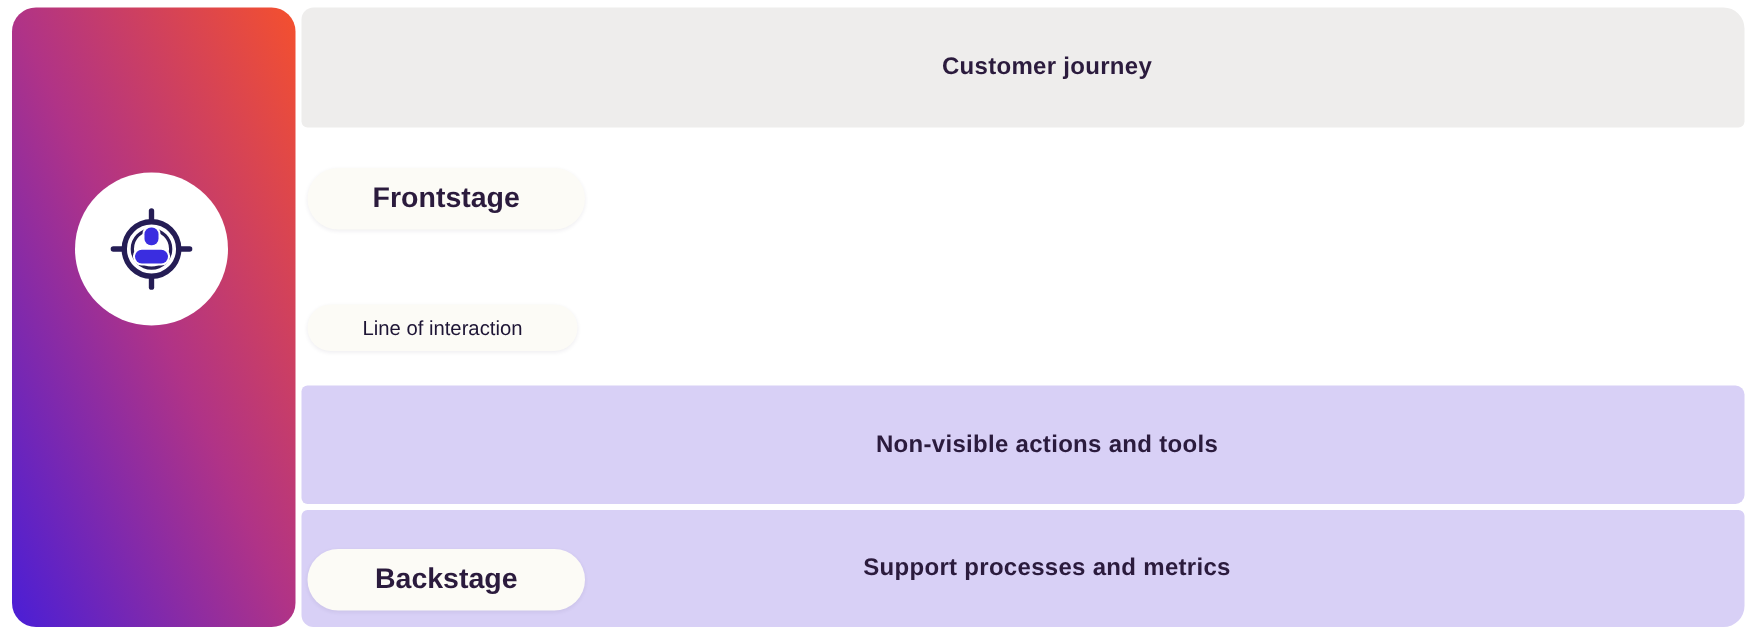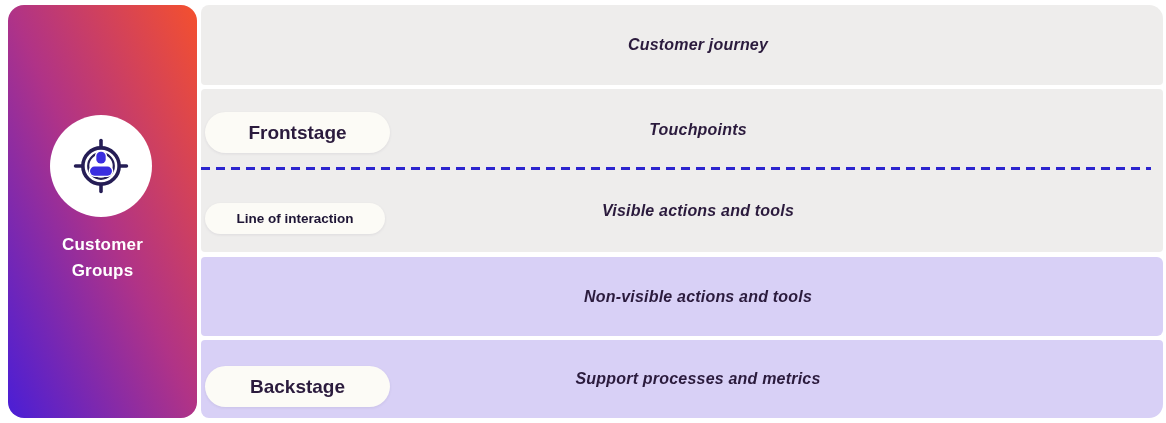--- a/index.html
+++ b/index.html
@@ -26,40 +26,40 @@
   .row{position:absolute;left:201px;width:962px;}
   .row.gray{background:#eeedec;}
   .row.purple{background:#d8d0f6;}
   .row1{top:5px;height:80px;border-radius:8px 14px 4px 4px;}
   .row2{top:89px;height:163px;border-radius:4px;}
   .row3{top:257px;height:79px;border-radius:4px 6px 6px 4px;}
   .row4{top:340px;height:78px;border-radius:4px 4px 14px 8px;}
   .row-label{
     display:flex;align-items:center;justify-content:center;height:100%;
     padding-left:32px;box-sizing:border-box;
-    color:#2b1b3d;font-size:16px;font-weight:700;letter-spacing:.2px;font-style:italic;
+    color:#2b1b3d;font-size:16px;font-weight:700;letter-spacing:.2px;
   }
   .row2 .half-top{position:absolute;left:0;top:0;width:100%;height:81px;}
   .row2 .half-bottom{position:absolute;left:0;bottom:0;width:100%;height:82px;}
   .dashed-line{
     position:absolute;left:0;right:12px;top:78px;height:3px;z-index:1;
     background:repeating-linear-gradient(to right,#2c25cf 0 9px,transparent 9px 15px);
   }
   
   .pill{
     position:absolute;z-index:2;background:#fcfbf6;border-radius:21px;
     display:flex;align-items:center;justify-content:center;
     box-shadow:0 1px 3px rgba(40,25,70,.08);
     color:#2b1b3d;
     margin-top:48px;
   }
   .pill-front{left:205px;top:64px;width:185px;height:41px;font-size:19px;font-weight:700;}
   .pill-back{left:205px;top:318px;width:185px;height:41px;font-size:19px;font-weight:700;text-align:right;}
   .pill-line{left:205px;top:155px;width:180px;height:31px;border-radius:16px;
-    font-size:13.5px;font-weight:700;color:#1e1535;}
+    font-size:13.5px;font-weight:400;color:#1e1535;}
 </style>
 </head>
 <body>
 
 <div class="canvas">
 
   <aside class="side-panel">
     <div class="avatar-circle">
       <svg viewBox="0 0 48 48" aria-hidden="true">
         <g stroke="#251d55" stroke-width="2.6" stroke-linecap="round" fill="none">
@@ -69,37 +69,26 @@
           <path d="M37.5 24 h5"></path>
           <circle cx="24" cy="24" r="13.2"></circle>
         </g>
         <circle cx="24" cy="24" r="9.3" fill="none" stroke="#251d55" stroke-width="1.6"></circle>
         <g fill="#3a2de0" stroke="#ffffff" stroke-width="2" paint-order="stroke">
           <rect x="20.6" y="13.6" width="6.8" height="8.6" rx="3.2"></rect>
           <rect x="16" y="24.4" width="16" height="6.6" rx="3.3"></rect>
         </g>
       </svg>
     </div>
-    <div class="side-title">Customer
-Groups</div>
   </aside>
 
   <section class="row gray row1">
     <div class="row-label">Customer journey</div>
   </section>
 
-  <section class="row gray row2">
-    <div class="half-top">
-      <div class="row-label">Touchpoints</div>
-    </div>
-    <div class="dashed-line"></div>
-    <div class="half-bottom">
-      <div class="row-label">Visible actions and tools</div>
-    </div>
-  </section>
 
   <section class="row purple row4">
     <div class="row-label">Support processes and metrics</div>
   </section>
 
   <section class="row purple row3">
     <div class="row-label">Non-visible actions and tools</div>
   </section>
 
   <div class="pill pill-front">Frontstage</div>

